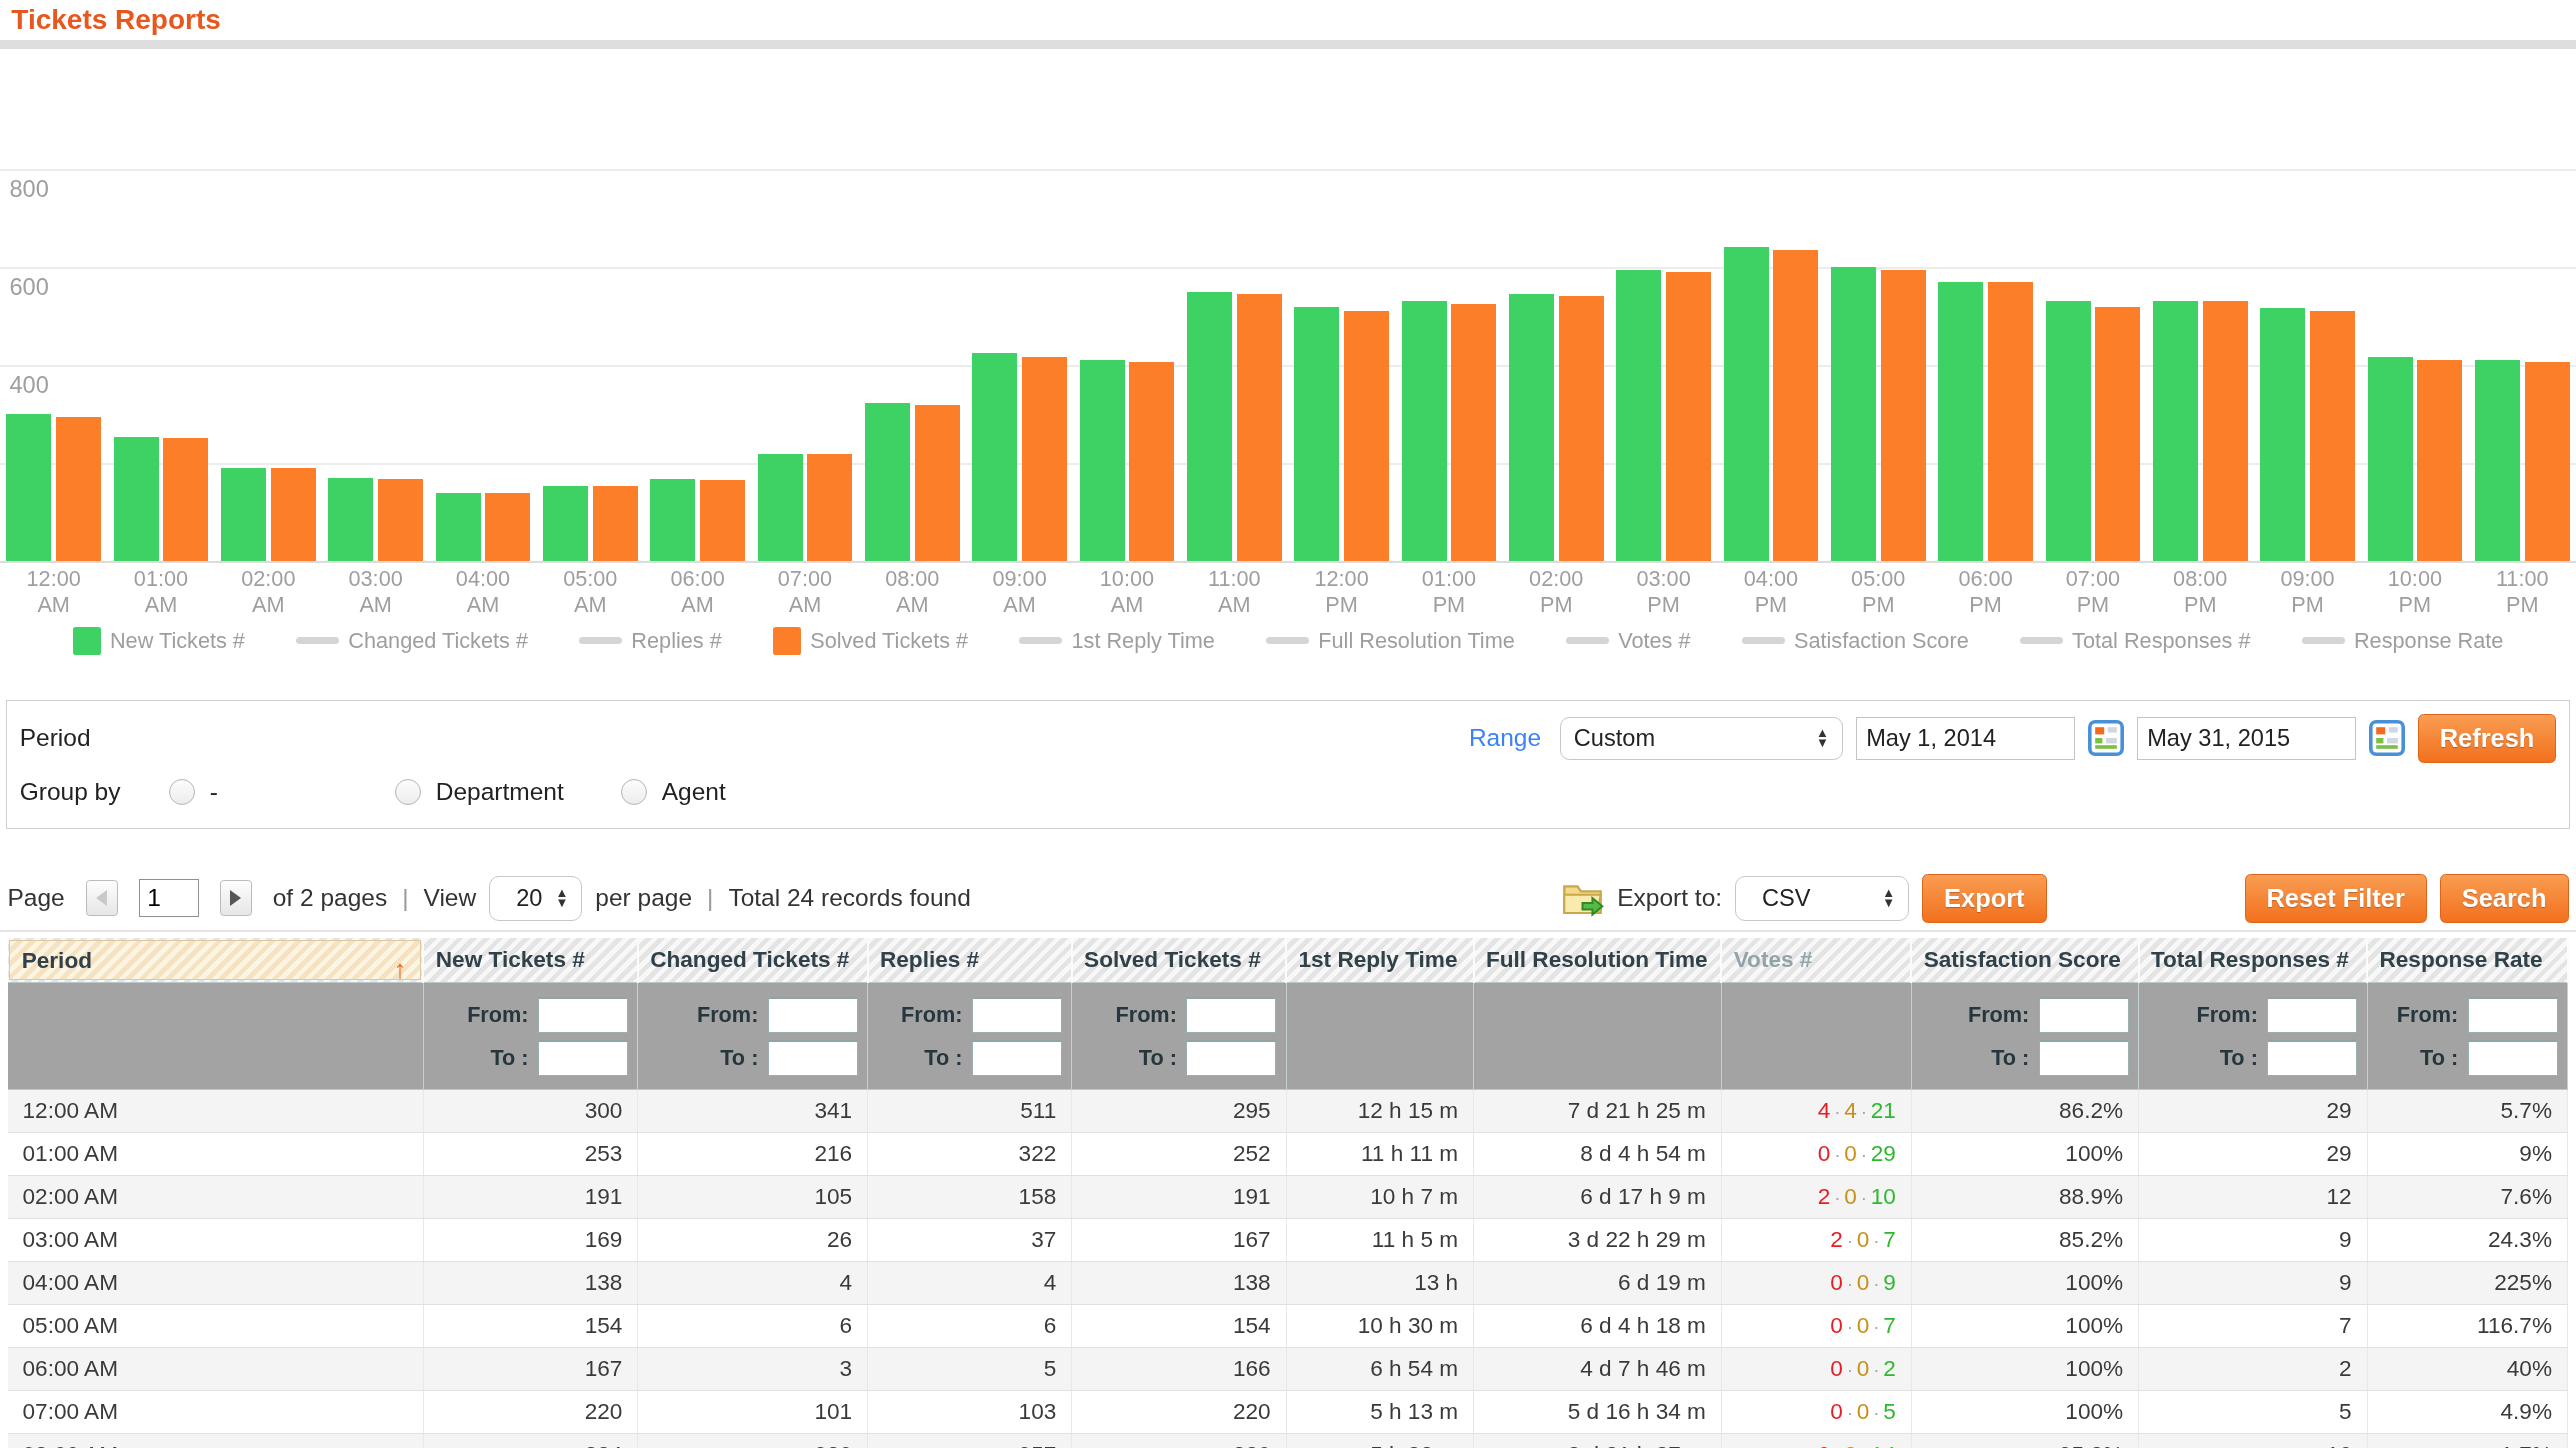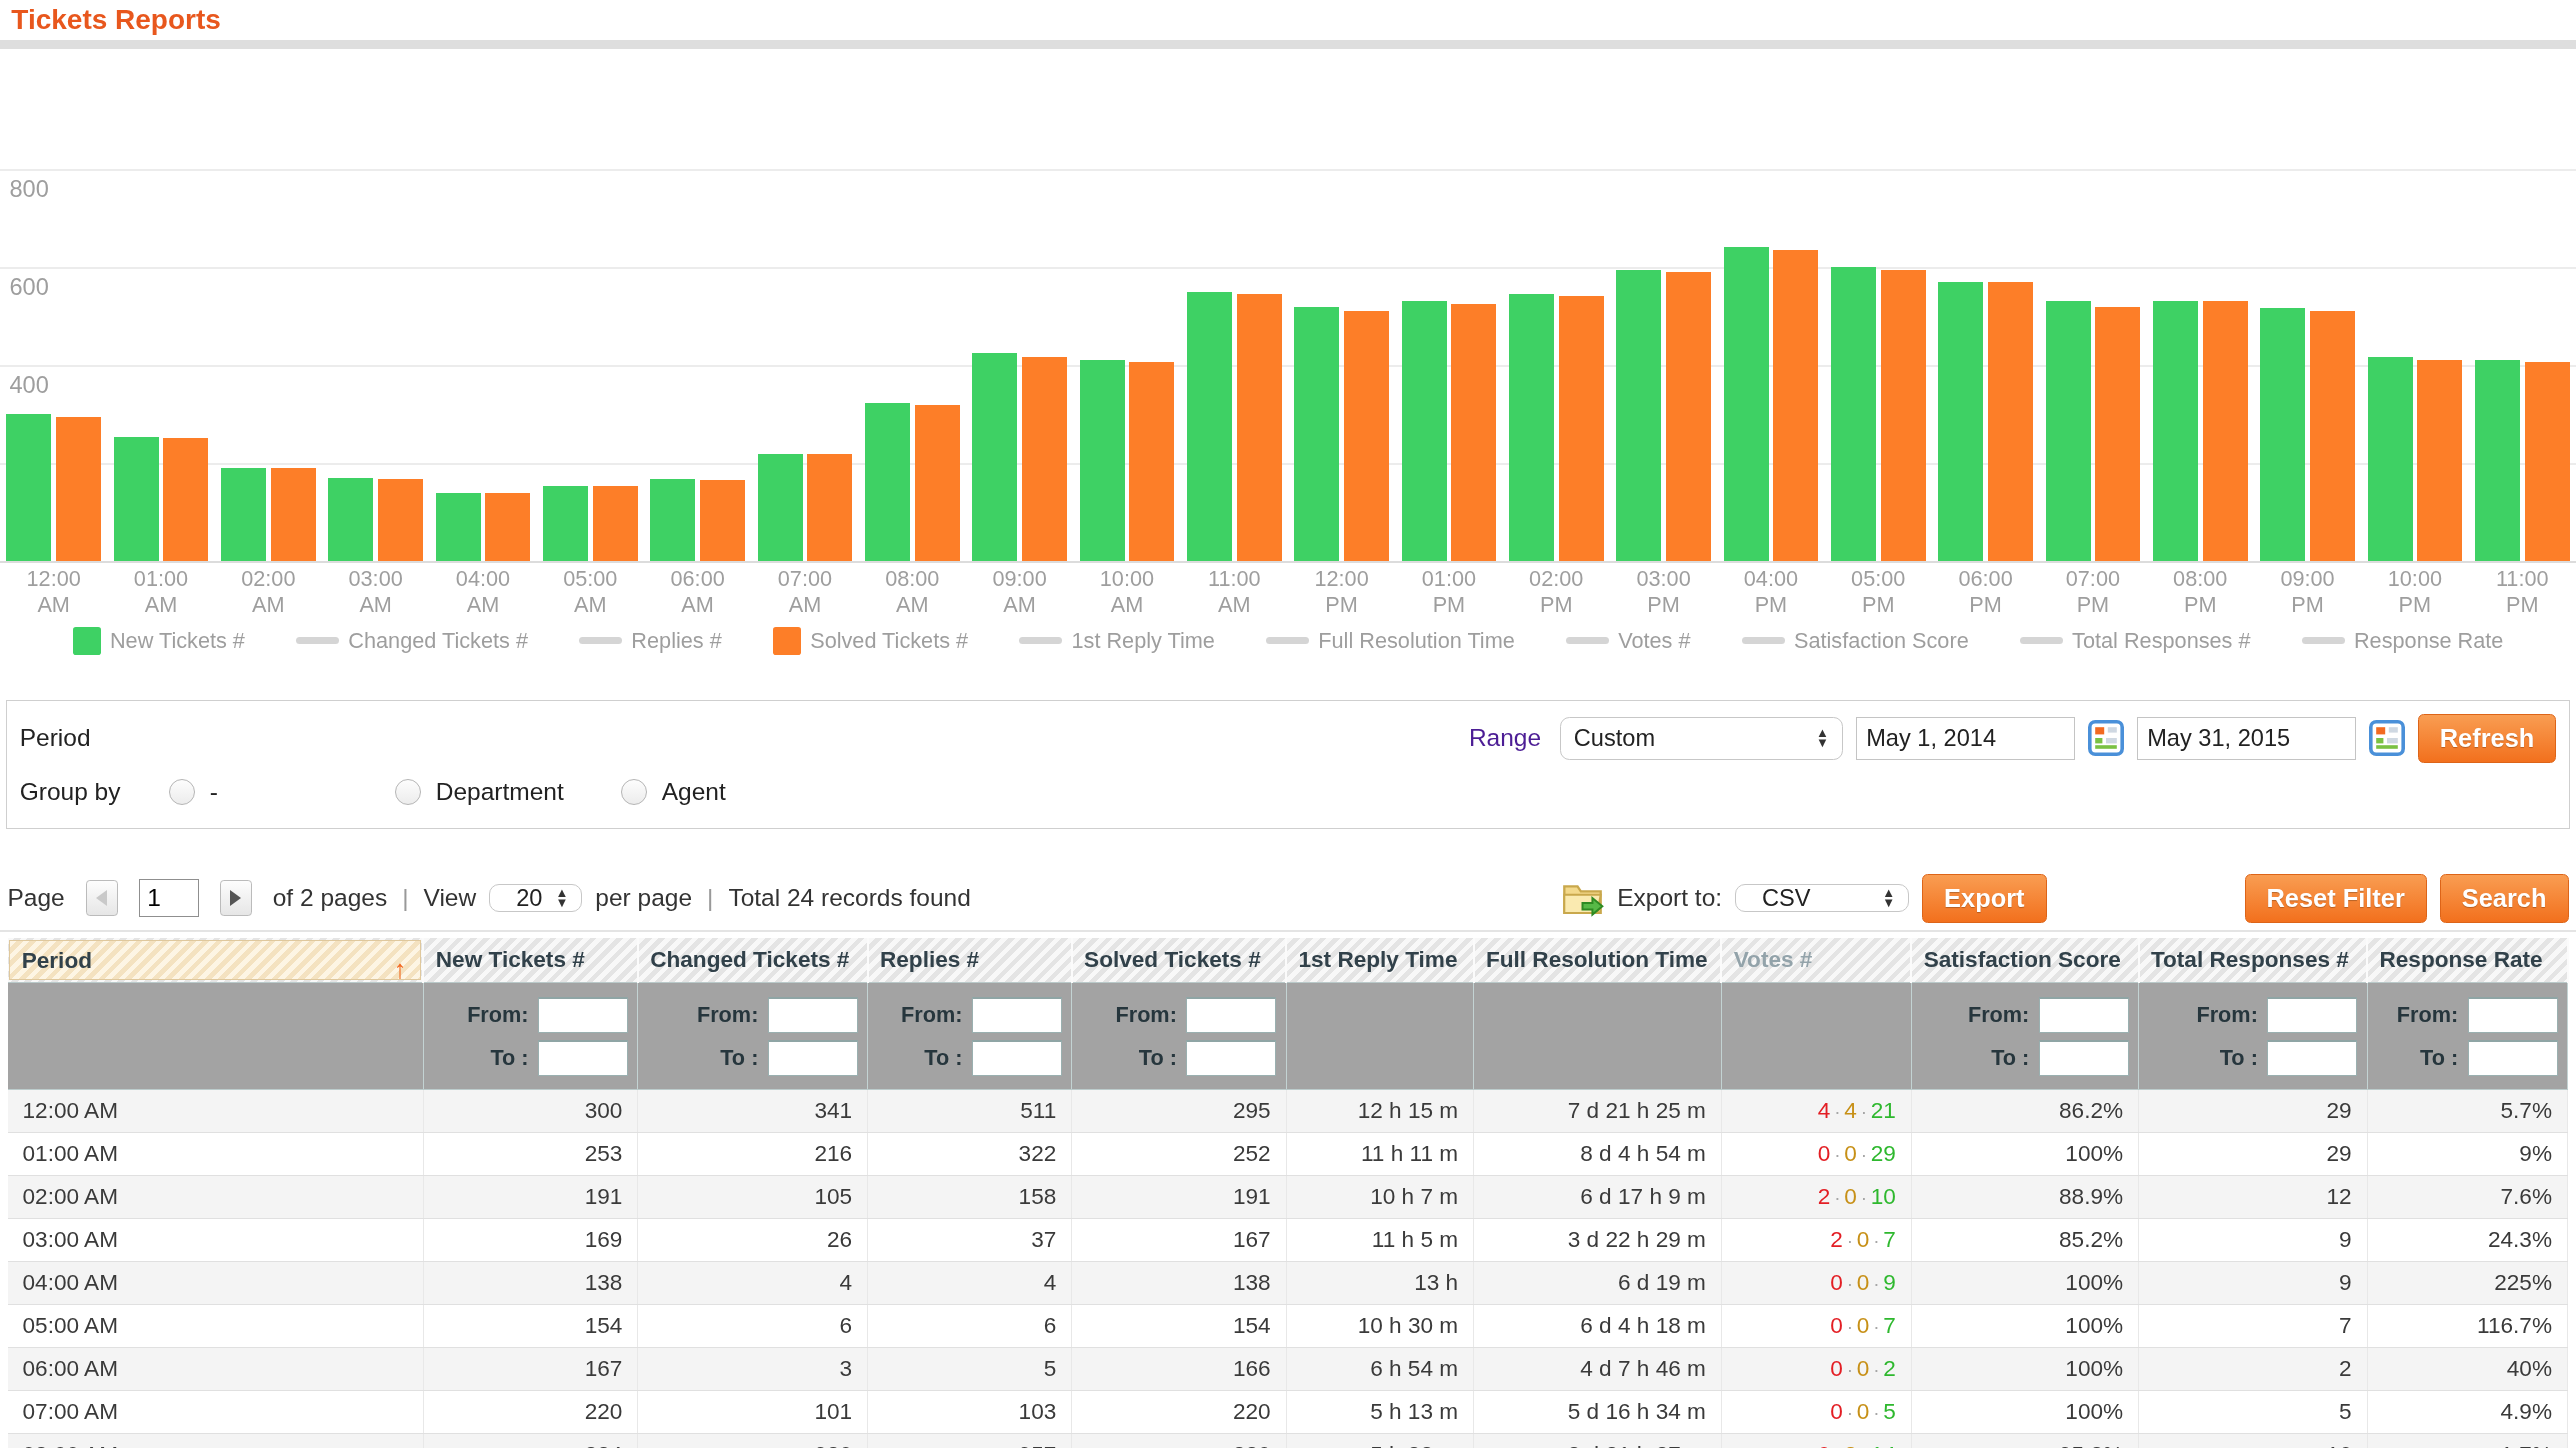--- a/index.html
+++ b/index.html
@@ -35,37 +35,37 @@
   .filter-row { display:flex; align-items:center; height:45px; }
   .filter-row + .filter-row { margin-top:9.4px; }
   .filter-label { width:149px; font-size:24.5px; color:#222; }
   .radio-option { display:flex; align-items:center; gap:15px; width:226px; cursor:default; }
   .radio-option.w245 { width:231px; }
   .radio { width:26px; height:26px; border-radius:50%; border:1.9px solid #b5b5b5; background:linear-gradient(#fdfdfd,#ececec); flex:none; }
   .radio.checked { background:#1e87ee; border-color:#1477dd; position:relative; }
   .radio.checked::after { content:''; position:absolute; width:9.4px; height:9.4px; border-radius:50%; background:#fff; left:50%; top:50%; transform:translate(-50%,-50%); }
   .radio-text { font-size:24.5px; color:#222; }
   .range-group { margin-left:auto; display:flex; align-items:center; gap:13px; }
-  .range-label { font-size:24.5px; color:#4c1d95; margin-right:5.7px; }
+  .range-label { font-size:24.5px; color:#3b82f6; margin-right:5.7px; }
   .select { display:inline-flex; align-items:center; justify-content:space-between; border:1.9px solid #c7c7c7; border-radius:9.4px; background:#fff; padding:0 13px; height:43px; font-size:23.6px; color:#222; }
   .select .arrows { display:flex; flex-direction:column; line-height:10.4px; font-size:13px; color:#333; margin-left:13px; }
   .range-select { width:283px; }
   .date-input { width:219px; height:43px; border:1.9px solid #c4c4c4; font-size:23.6px; color:#222; padding:0 9.4px; font-family:"Liberation Sans", sans-serif; }
   .cal-icon { width:36px; height:36px; flex:none; cursor:pointer; }
   .btn-orange { background:linear-gradient(#f99d52,#f2701d); border:0.9px solid #dd6418; border-radius:5.7px; color:#fff; font-weight:bold; font-size:25.4px; padding:0 21px; height:49px; text-shadow:0 0.9px 0.9px rgba(0,0,0,.25); cursor:pointer; font-family:"Liberation Sans", sans-serif; }
 
   
   .toolbar { display:flex; align-items:center; margin:45px 7.5px 0 7.5px; height:49px; font-size:24.5px; color:#333; }
   .toolbar .sep { color:#999; margin:0 15px; }
   .pager { display:flex; align-items:center; gap:21px; }
   .page-btn { width:32px; height:36px; border:0.9px solid #bbb; border-radius:3.8px; background:linear-gradient(#fdfdfd,#e6e6e6); display:flex; align-items:center; justify-content:center; cursor:pointer; }
   .tri-left { width:0; height:0; border-style:solid; border-width:8.5px 11.3px 8.5px 0; border-color:transparent #c9c9c9 transparent transparent; }
   .tri-right { width:0; height:0; border-style:solid; border-width:8.5px 0 8.5px 11.3px; border-color:transparent transparent transparent #555; }
   .page-input { width:60px; height:38px; border:0.9px solid #8f8f8f; font-size:24.5px; padding:0 7.5px; font-family:"Liberation Sans", sans-serif; }
-  .view-select { border-radius:10px; height:28px;padding-left:26px; }
+  .view-select { border-radius:10px; height:45px;padding-left:26px; }
   .export-group { margin-left:auto; display:flex; align-items:center; gap:13px; }
   .export-icon { width:43px; height:40px; }
   .export-select { width:174px; }
   .action-group { display:flex; align-items:center; gap:13px; margin-left:198px; }
   .toolbar-rule { height:1.9px; background:#e4e4e4; margin:7.5px 0 5.7px 0; }
 
   
   .grid { width:calc(100% - 15px); margin:0 7.5px; border-collapse:collapse; table-layout:fixed; }
   .grid th, .grid td { overflow:hidden; white-space:nowrap; }
   .hdr-row th { height:45px; background:repeating-linear-gradient(135deg,#f8f8f8 0 4.7px,#e4e4e4 4.7px 9.4px); border-right:2.8px solid #fbfbfb; font-size:22.6px; color:#31414a; text-align:left; padding:0 11.3px; font-weight:bold; }

